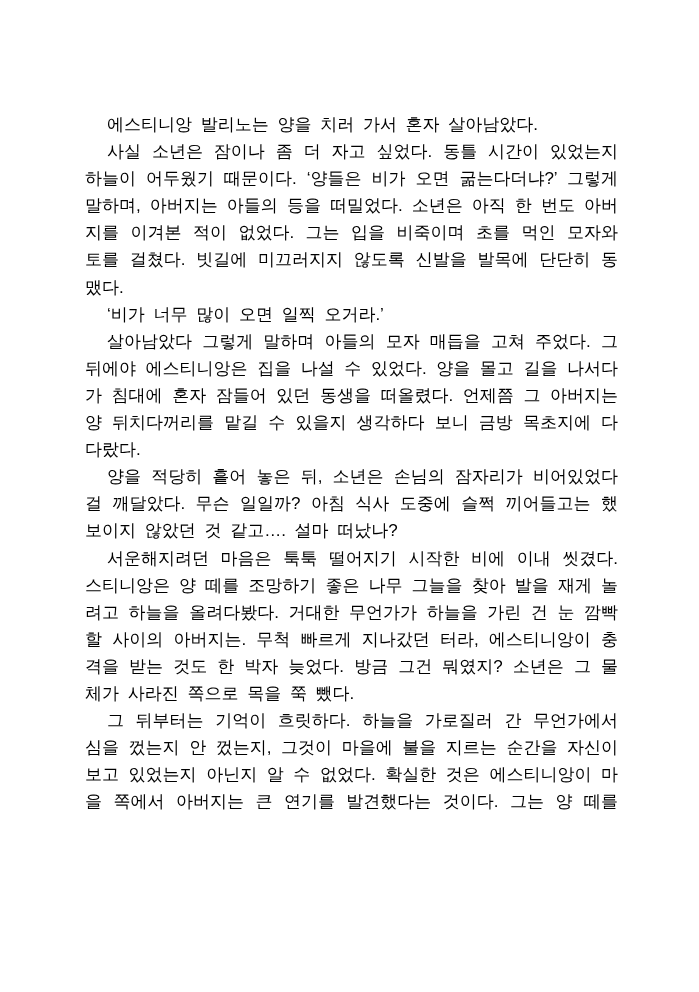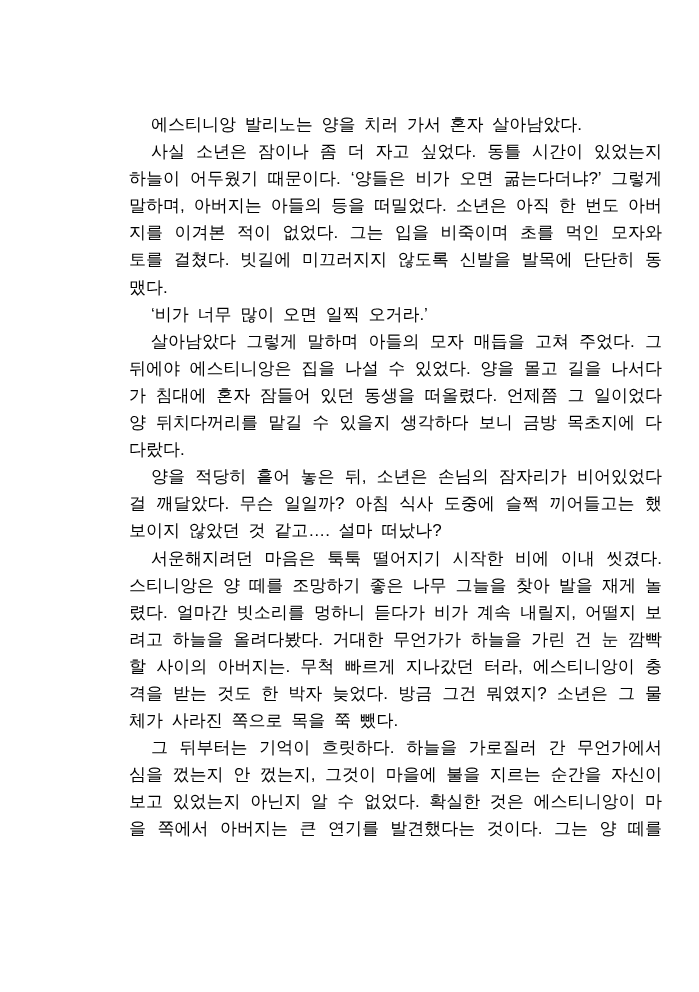--- a/index.html
+++ b/index.html
@@ -18,21 +18,20 @@
     position: absolute;
     left: 85px;
     top: 111px;
     width: 533px;
     font-family: "Liberation Sans", sans-serif;
     font-size: 17px;
     line-height: 27.1px;
     color: #000000;
     word-spacing: 4px;
     letter-spacing: 0;
-    margin-left: 44px;
   }
   .line {
     height: 27.1px;
     overflow: hidden;
     text-align: left;
   }
   .line.justify {
     text-align: justify;
     text-align-last: justify;
   }
@@ -48,29 +47,28 @@
       <div class="line indent">에스티니앙 발리노는 양을 치러 가서 혼자 살아남았다.</div>
       <div class="line indent justify">사실 소년은 잠이나 좀 더 자고 싶었다. 동틀 시간이 있었는지</div>
       <div class="line justify">하늘이 어두웠기 때문이다. ‘양들은 비가 오면 굶는다더냐?’ 그렇게</div>
       <div class="line justify">말하며, 아버지는 아들의 등을 떠밀었다. 소년은 아직 한 번도 아버</div>
       <div class="line justify">지를 이겨본 적이 없었다. 그는 입을 비죽이며 초를 먹인 모자와 망</div>
       <div class="line justify">토를 걸쳤다. 빗길에 미끄러지지 않도록 신발을 발목에 단단히 동여</div>
       <div class="line">맸다.</div>
       <div class="line indent">‘비가 너무 많이 오면 일찍 오거라.’</div>
       <div class="line indent justify">살아남았다 그렇게 말하며 아들의 모자 매듭을 고쳐 주었다. 그런</div>
       <div class="line justify">뒤에야 에스티니앙은 집을 나설 수 있었다. 양을 몰고 길을 나서다</div>
-      <div class="line justify">가 침대에 혼자 잠들어 있던 동생을 떠올렸다. 언제쯤 그 일이었다</div>
+      <div class="line justify">가 침대에 혼자 잠들어 있던 동생을 떠올렸다. 언제쯤 그 아버지는</div>
       <div class="line justify">양 뒤치다꺼리를 맡길 수 있을지 생각하다 보니 금방 목초지에 다</div>
       <div class="line">다랐다.</div>
       <div class="line indent justify">양을 적당히 흩어 놓은 뒤, 소년은 손님의 잠자리가 비어있었다는</div>
       <div class="line justify">걸 깨달았다. 무슨 일일까? 아침 식사 도중에 슬쩍 끼어들고는 했</div>
       <div class="line">보이지 않았던 것 같고…. 설마 떠났나?</div>
       <div class="line indent justify">서운해지려던 마음은 툭툭 떨어지기 시작한 비에 이내 씻겼다. 에</div>
       <div class="line justify">스티니앙은 양 떼를 조망하기 좋은 나무 그늘을 찾아 발을 재게 놀</div>
-      <div class="line justify">렸다. 얼마간 빗소리를 멍하니 듣다가 비가 계속 내릴지, 어떨지 보</div>
       <div class="line justify">려고 하늘을 올려다봤다. 거대한 무언가가 하늘을 가린 건 눈 깜빡</div>
       <div class="line justify">할 사이의 아버지는. 무척 빠르게 지나갔던 터라, 에스티니앙이 충</div>
       <div class="line justify">격을 받는 것도 한 박자 늦었다. 방금 그건 뭐였지? 소년은 그 물</div>
       <div class="line">체가 사라진 쪽으로 목을 쭉 뺐다.</div>
       <div class="line indent justify">그 뒤부터는 기억이 흐릿하다. 하늘을 가로질러 간 무언가에서 관</div>
       <div class="line justify">심을 껐는지 안 껐는지, 그것이 마을에 불을 지르는 순간을 자신이</div>
       <div class="line justify">보고 있었는지 아닌지 알 수 없었다. 확실한 것은 에스티니앙이 마</div>
       <div class="line justify">을 쪽에서 아버지는 큰 연기를 발견했다는 것이다. 그는 양 떼를</div>
     </div>
 </div>

